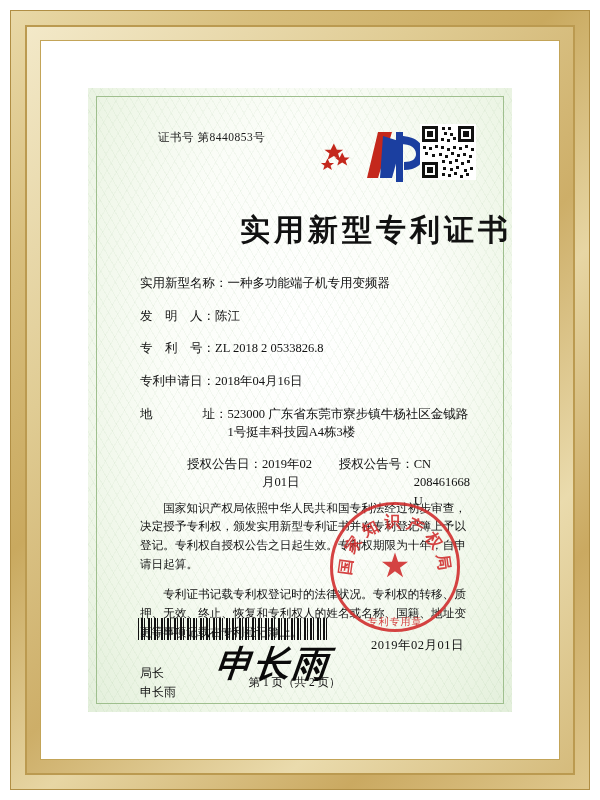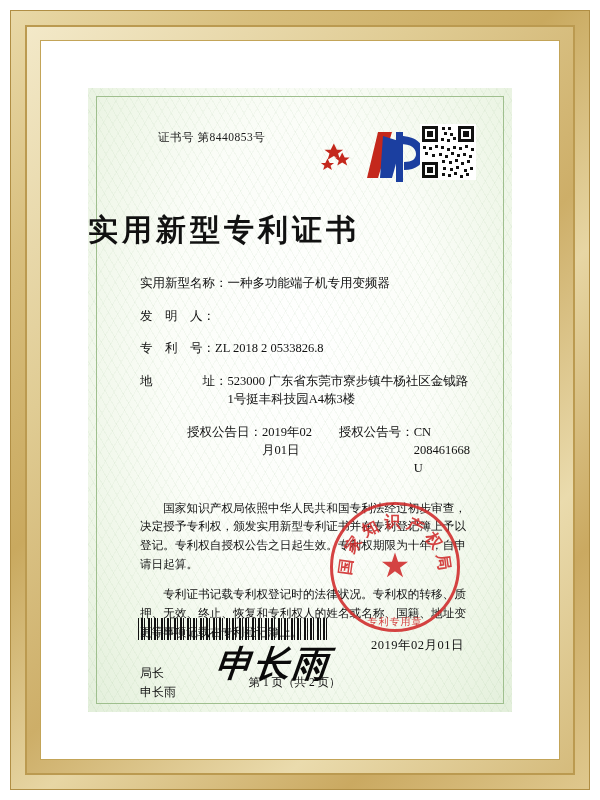--- a/index.html
+++ b/index.html
@@ -54,21 +54,21 @@
     position:absolute;left:34px;top:42px;margin-left:36px;
   }
   .logo{
     position:absolute;left:232px;top:38px;width:120px;height:64px;
   }
   .qr{
     position:absolute;right:36px;top:36px;width:56px;height:56px;
     background:#ffffff;
   }
   .title{
-    position:absolute;left:0;right:0;top:122px;text-align:left;
+    position:absolute;left:0;right:0;top:122px;text-align:right;
     font-size:30px;font-weight:bold;color:#111;letter-spacing:4px;
     font-family:"DejaVu Serif","Liberation Serif",serif;
   }
 
   
   .fields{position:absolute;left:52px;right:42px;top:186px;}
   .row{
     display:flex;align-items:flex-start;
     font-size:12.5px;color:#111;margin-bottom:14.5px;line-height:1.45;
   }
@@ -212,24 +212,29 @@
 
       <div class="title">实用新型专利证书</div>
 
       <div class="fields">
         <div class="row">
           <span class="lbl">实用新型名称：</span>
           <span class="val">一种多功能端子机专用变频器</span>
         </div>
         <div class="row">
           <span class="lbl">发　明　人：</span>
+          <span class="val">陈江</span>
         </div>
         <div class="row">
           <span class="lbl">专　利　号：</span>
           <span class="val">ZL 2018 2 0533826.8</span>
+        </div>
+        <div class="row">
+          <span class="lbl">专利申请日：</span>
+          <span class="val">2018年04月16日</span>
         </div>
         <div class="row addr">
           <span class="lbl">地　　　　址：</span>
           <span class="val">523000  广东省东莞市寮步镇牛杨社区金钺路1号挺丰科技园A4栋3楼</span>
         </div>
         <div class="row two">
           <span class="lbl">授权公告日：</span>
           <span>2019年02月01日</span>
           <span class="gap"></span>
           <span class="lbl">授权公告号：</span>

